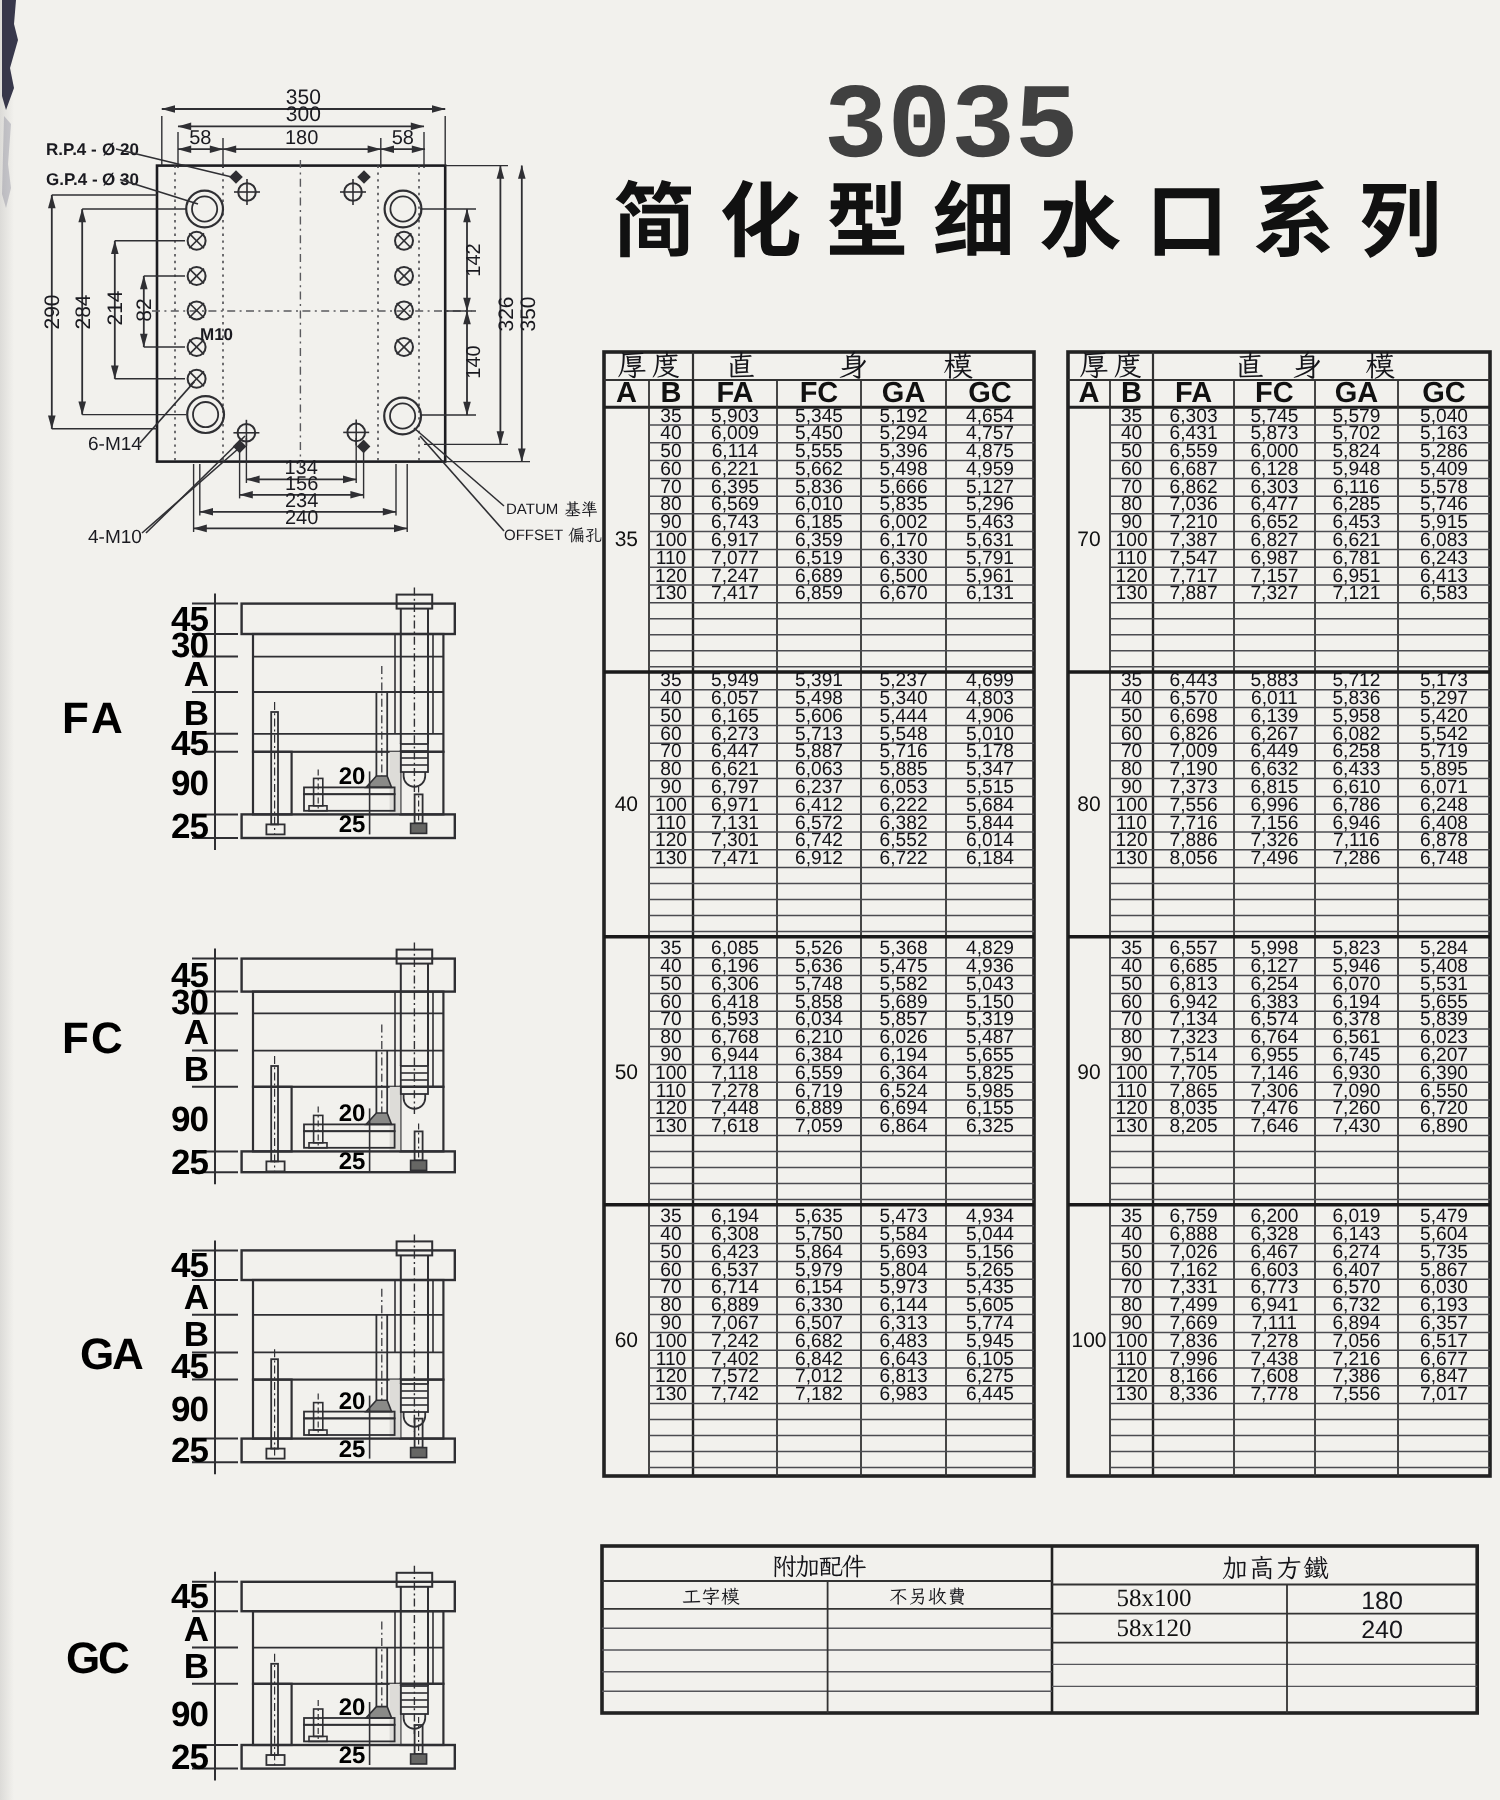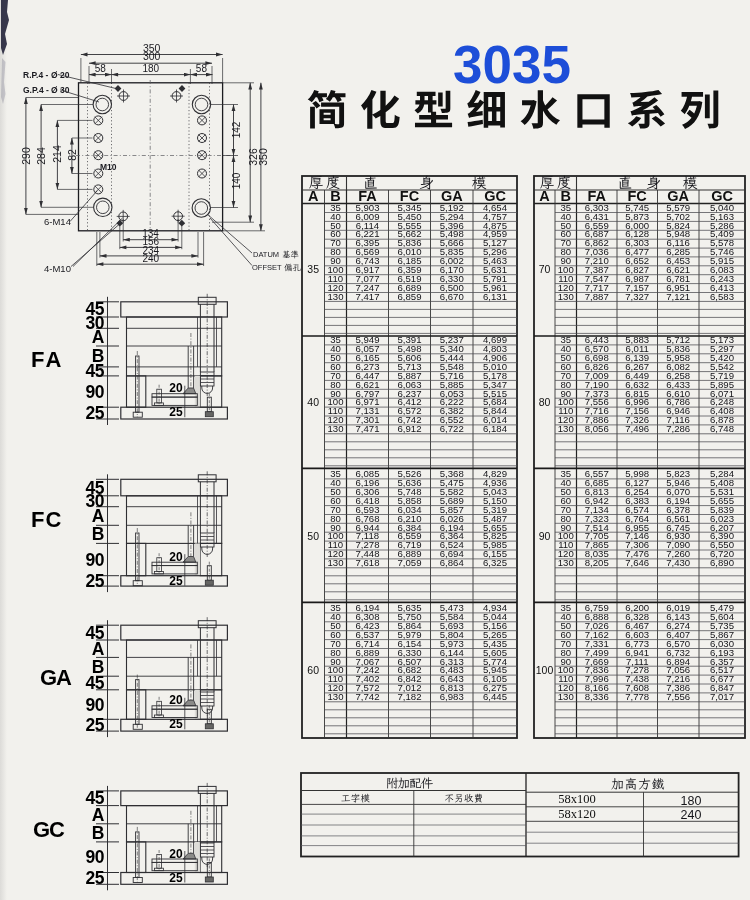--- a/index.html
+++ b/index.html
@@ -6,21 +6,21 @@
 <body>
 <div id="page">
 
 <div style="position:absolute;left:0;top:0;width:7px;height:900px;background:linear-gradient(90deg,#c6c5c3,#f2f1ed);opacity:.5"></div>
 
 <svg style="position:absolute;left:0;top:0" width="30" height="120" viewBox="0 0 30 120">
 <path d="M1 0 L8 0 L7 12 L9 20 L5 34 L7 44 L3 55 L1 48 Z" fill="#23233a" opacity="0.9"></path>
 <path d="M2 58 L5.5 62 L4 82 L5.5 94 L3 104 L1 97 Z" fill="#6a6a80" opacity="0.3"></path>
 </svg>
 
-<div style="position:absolute;left:412px;top:33.5px;width:200px;text-align:center;font-family:Liberation Sans, sans-serif;font-weight:bold;font-size:53px;letter-spacing:0px;color:#1d4ed8;">3035</div>
+<div style="position:absolute;left:412px;top:33.5px;width:200px;font-family:Liberation Mono, monospace;font-weight:bold;font-size:53px;letter-spacing:0px;color:#404040;">3035</div>
 
 <svg style="position:absolute;left:0;top:0" width="750" height="150" viewBox="0 0 750 150">
       <path transform="translate(306.5,125.0) scale(0.04100,-0.04100)" d="M88 446V-88H205V446ZM140 529C180 491 226 438 245 402L339 468C317 503 268 554 227 588ZM317 387V25H694V387ZM188 856C155 766 96 677 30 620C58 606 106 575 128 556C160 588 193 630 222 676H258C281 636 304 588 313 556L416 599C409 621 395 648 379 676H499V774H277L300 826ZM595 853C572 770 526 686 471 633C498 619 546 588 568 569C594 598 620 635 643 676H691C718 635 746 588 757 555L860 603C851 624 836 650 819 676H951V773H689C696 791 703 809 708 827ZM588 167V113H418V167ZM418 300H588V248H418ZM355 551V445H798V38C798 24 794 20 778 20C763 19 708 19 664 22C678 -6 694 -50 699 -80C774 -81 829 -79 866 -64C905 -47 916 -19 916 38V551Z" fill="#111"></path>
       <path transform="translate(359.8,125.0) scale(0.04100,-0.04100)" d="M284 854C228 709 130 567 29 478C52 450 91 385 106 356C131 380 156 408 181 438V-89H308V241C336 217 370 181 387 158C424 176 462 197 501 220V118C501 -28 536 -72 659 -72C683 -72 781 -72 806 -72C927 -72 958 1 972 196C937 205 883 230 853 253C846 88 838 48 794 48C774 48 697 48 677 48C637 48 631 57 631 116V308C751 399 867 512 960 641L845 720C786 628 711 545 631 472V835H501V368C436 322 371 284 308 254V621C345 684 379 750 406 814Z" fill="#111"></path>
       <path transform="translate(413.1,125.0) scale(0.04100,-0.04100)" d="M611 792V452H721V792ZM794 838V411C794 398 790 395 775 395C761 393 712 393 666 395C681 366 697 320 702 290C772 290 824 292 861 308C898 326 908 354 908 409V838ZM364 709V604H279V709ZM148 243V134H438V54H46V-57H951V54H561V134H851V243H561V322H476V498H569V604H476V709H547V814H90V709H169V604H56V498H157C142 448 108 400 35 362C56 345 97 301 113 278C213 333 255 415 271 498H364V305H438V243Z" fill="#111"></path>
       <path transform="translate(466.4,125.0) scale(0.04100,-0.04100)" d="M29 73 47 -43C149 -23 280 0 404 25L397 131C264 109 124 85 29 73ZM422 802V559L333 619C318 594 302 568 285 544L181 536C241 615 300 712 344 805L227 854C184 738 111 617 86 585C62 553 44 532 21 527C35 495 55 438 60 414C78 422 105 428 208 440C167 390 132 351 114 335C80 302 56 282 30 276C43 247 60 192 66 170C94 184 136 195 400 238C397 263 394 309 395 339L234 317C302 385 367 463 422 542V-70H532V-14H825V-61H940V802ZM623 97H532V328H623ZM733 97V328H825V97ZM623 439H532V681H623ZM733 439V681H825V439Z" fill="#111"></path>
       <path transform="translate(519.7,125.0) scale(0.04100,-0.04100)" d="M57 604V483H268C224 308 138 170 22 91C51 73 99 26 119 -1C260 104 368 307 413 579L333 609L311 604ZM800 674C755 611 686 535 623 476C602 517 583 560 568 604V849H440V64C440 47 434 41 417 41C398 41 344 41 289 43C308 7 329 -54 334 -91C415 -91 475 -85 515 -64C555 -42 568 -6 568 63V351C647 201 753 79 894 4C914 39 955 90 983 115C858 170 755 265 678 381C749 438 838 521 911 596Z" fill="#111"></path>
       <path transform="translate(573.0,125.0) scale(0.04100,-0.04100)" d="M106 752V-70H231V12H765V-68H896V752ZM231 135V630H765V135Z" fill="#111"></path>
       <path transform="translate(626.3,125.0) scale(0.04100,-0.04100)" d="M242 216C195 153 114 84 38 43C68 25 119 -14 143 -37C216 13 305 96 364 173ZM619 158C697 100 795 17 839 -37L946 34C895 90 794 169 717 221ZM642 441C660 423 680 402 699 381L398 361C527 427 656 506 775 599L688 677C644 639 595 602 546 568L347 558C406 600 464 648 515 698C645 711 768 729 872 754L786 853C617 812 338 787 92 778C104 751 118 703 121 673C194 675 271 679 348 684C296 636 244 598 223 585C193 564 170 550 147 547C159 517 175 466 180 444C203 453 236 458 393 469C328 430 273 401 243 388C180 356 141 339 102 333C114 303 131 248 136 227C169 240 214 247 444 266V44C444 33 439 30 422 29C405 29 344 29 292 31C310 0 330 -51 336 -86C410 -86 466 -85 510 -67C554 -48 566 -17 566 41V275L773 292C798 259 820 228 835 202L929 260C889 324 807 418 732 488Z" fill="#111"></path>
       <path transform="translate(679.6,125.0) scale(0.04100,-0.04100)" d="M617 743V167H735V743ZM824 840V50C824 34 818 29 801 29C784 28 729 28 679 30C695 -2 712 -53 717 -85C799 -86 855 -82 893 -64C931 -45 944 -14 944 51V840ZM173 283C210 252 258 210 291 177C230 98 152 39 60 4C85 -20 116 -67 132 -98C362 9 506 211 554 563L479 585L458 582H275C285 617 295 653 303 689H572V804H48V689H182C151 553 101 428 29 348C55 329 102 287 120 265C166 320 205 391 237 472H422C406 402 384 339 356 282C323 311 276 348 242 374Z" fill="#111"></path>

